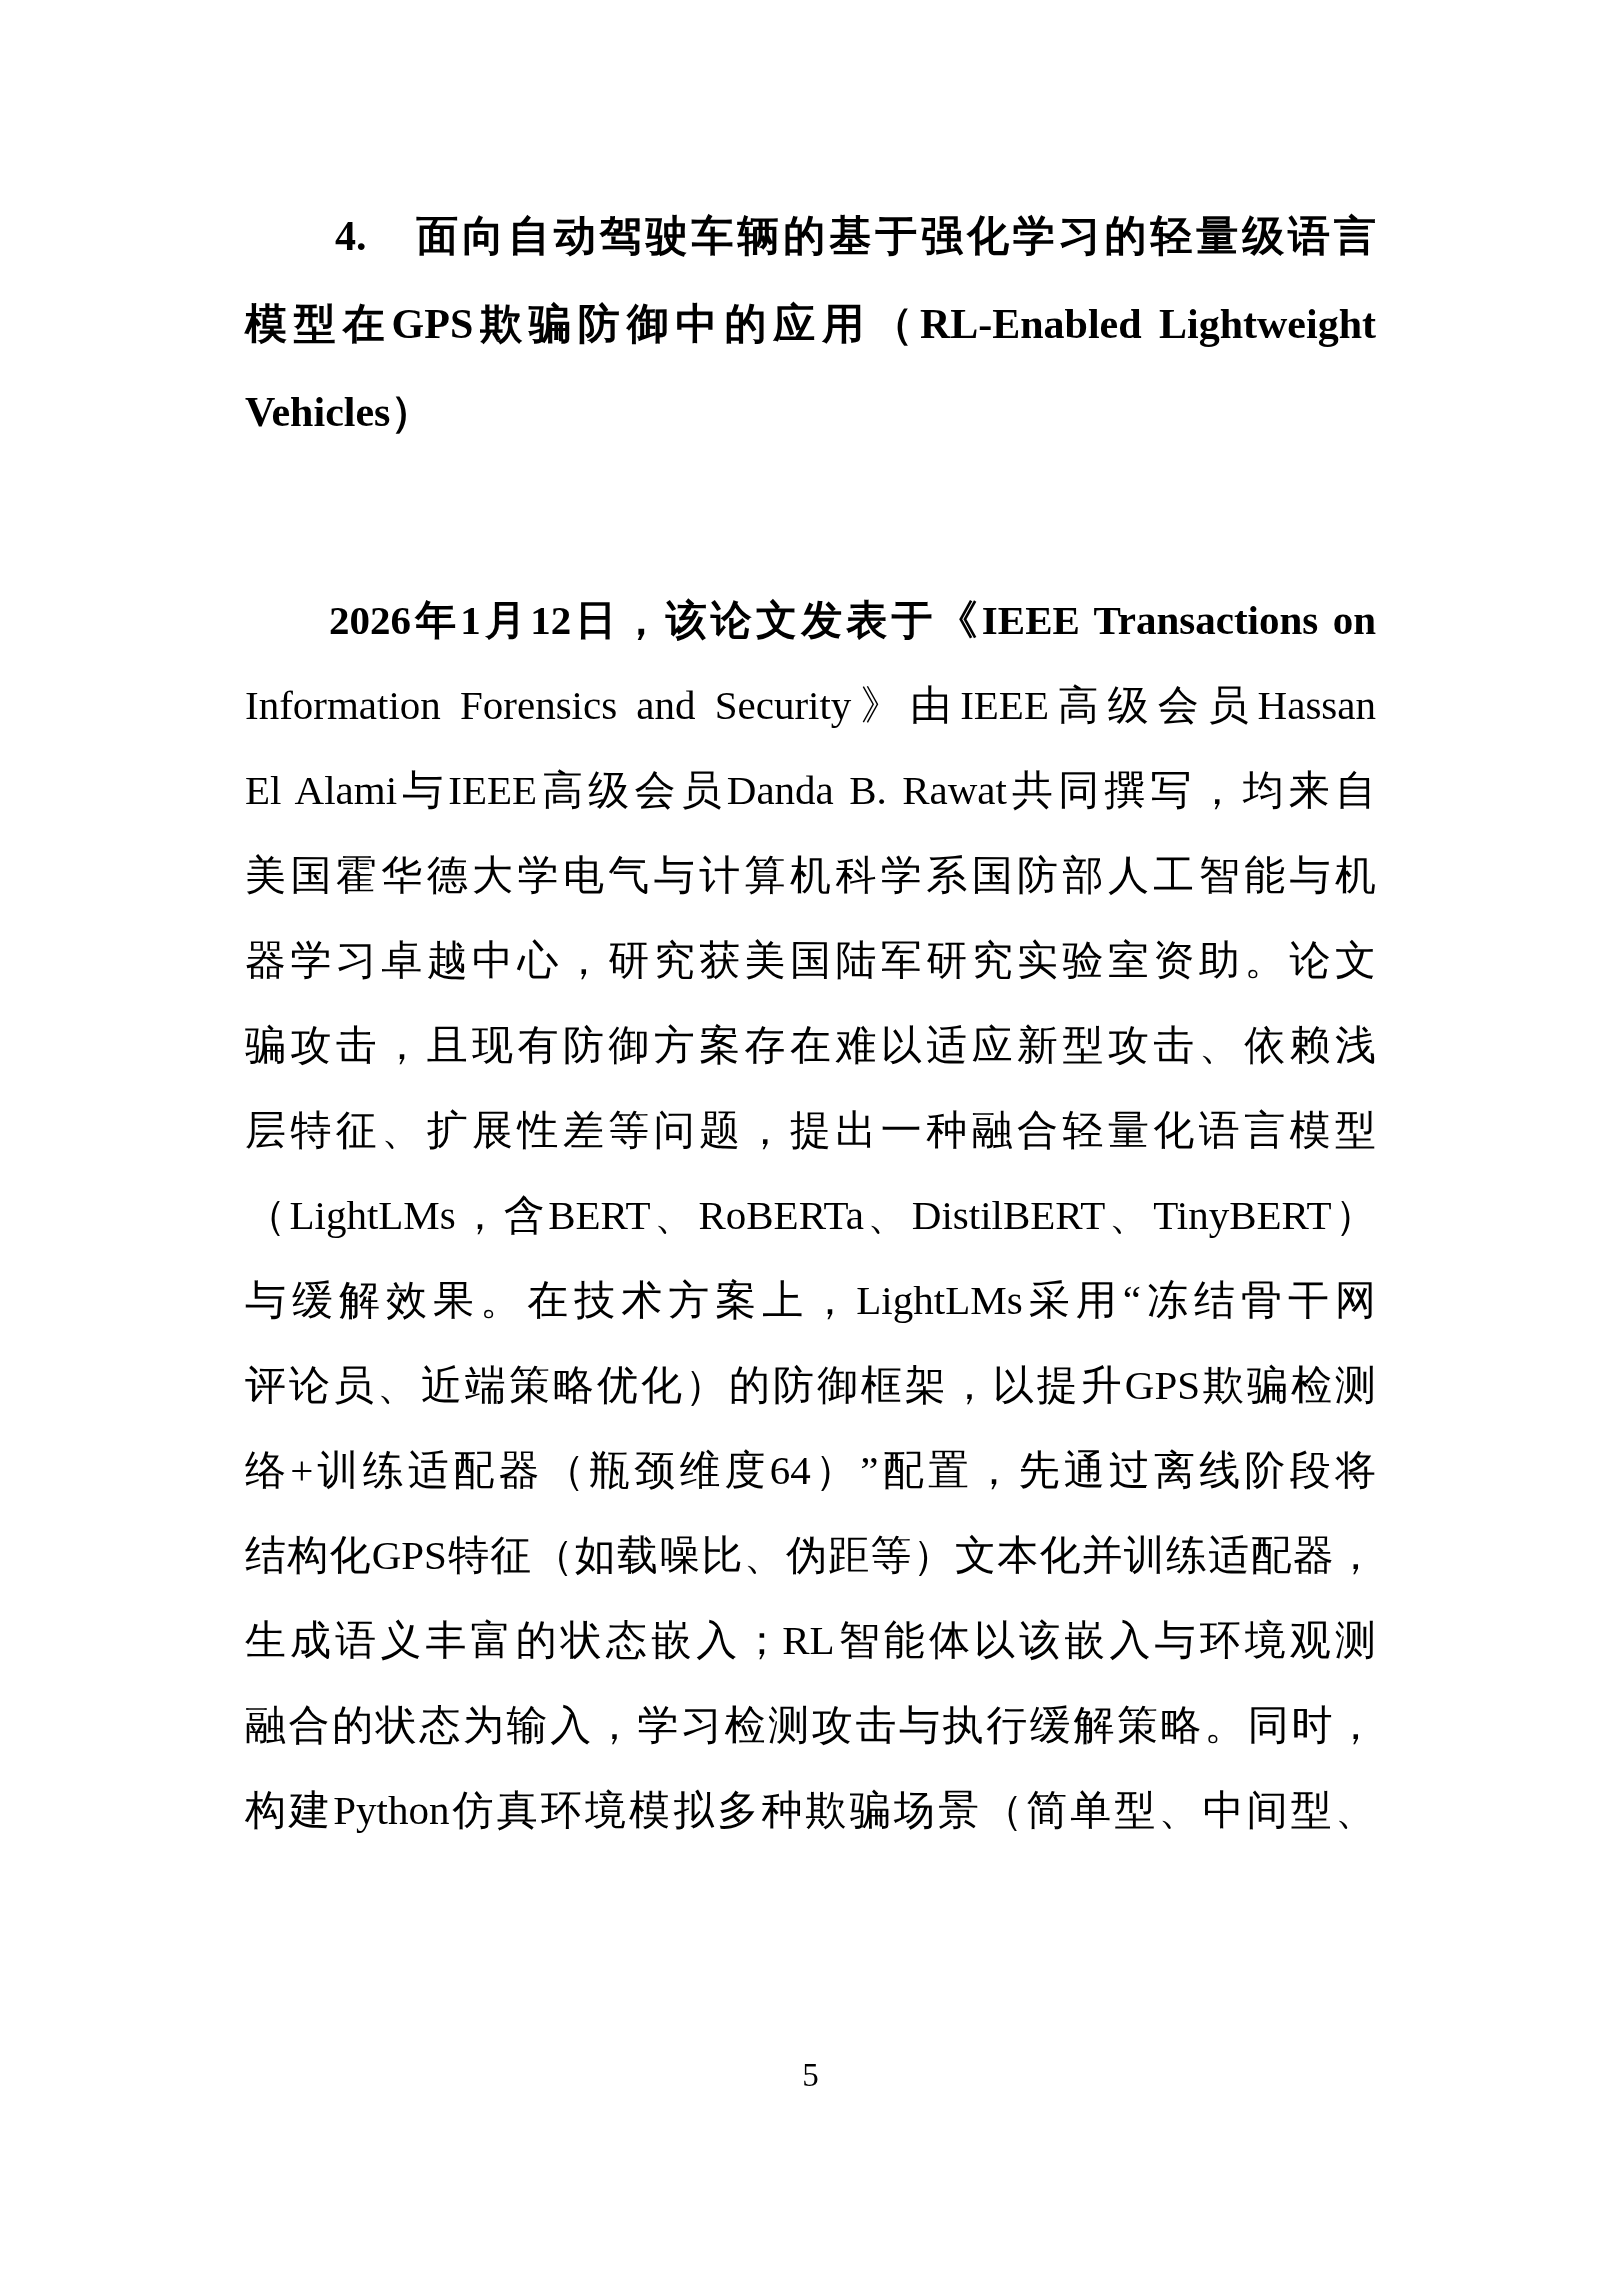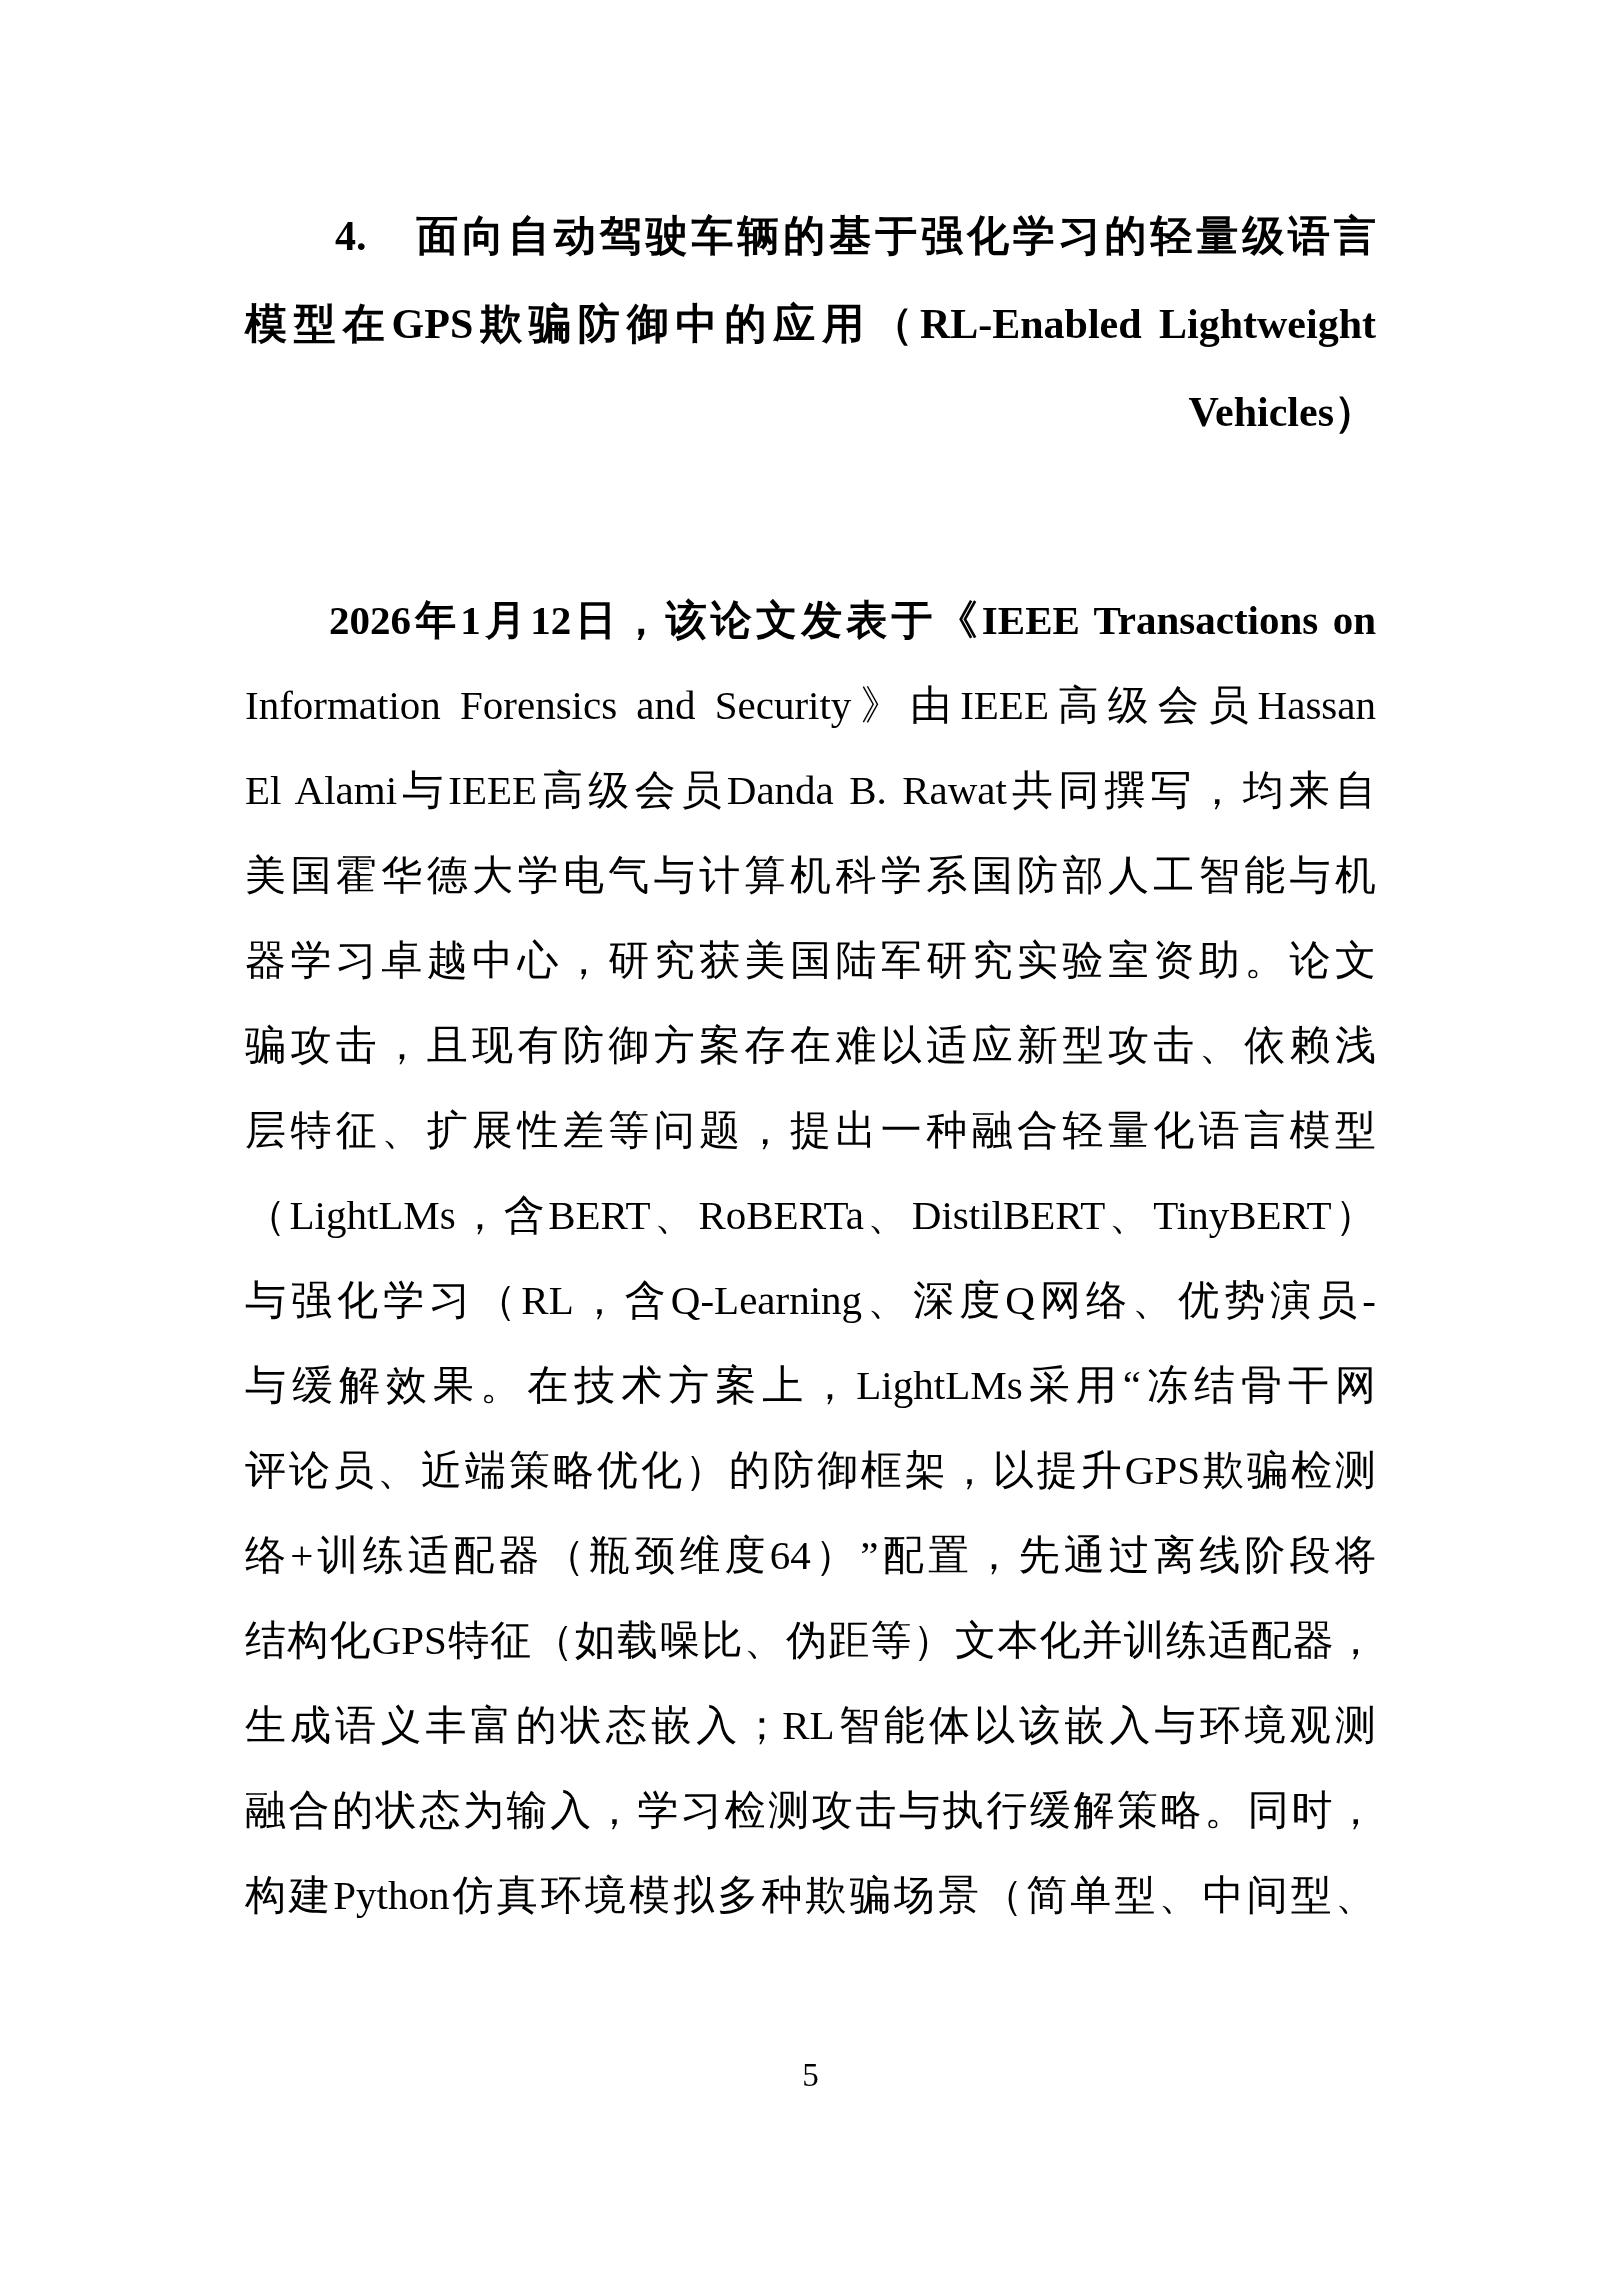--- a/index.html
+++ b/index.html
@@ -33,21 +33,21 @@
     font-size: 41px;
     line-height: 85px;
   }
   .jline {
     text-align: justify;
     text-align-last: justify;
     text-justify: inter-character;
     white-space: normal;
   }
   .lline {
-    text-align: right;
+    text-align: left;
   }
   .h-indent {
     padding-left: 90px;
   }
   .p-indent {
     padding-left: 84px;
     font-weight: bold;
   }
   .page-number {
     position: absolute;
@@ -72,21 +72,20 @@
 
   <div class="body-paragraph">
     <div class="jline p-indent">2026年1月12日，该论文发表于《IEEE Transactions on</div>
     <div class="jline">Information Forensics and Security》由IEEE高级会员Hassan</div>
     <div class="jline">El Alami与IEEE高级会员Danda B. Rawat共同撰写，均来自</div>
     <div class="jline">美国霍华德大学电气与计算机科学系国防部人工智能与机</div>
     <div class="jline">器学习卓越中心，研究获美国陆军研究实验室资助。论文</div>
     <div class="jline">骗攻击，且现有防御方案存在难以适应新型攻击、依赖浅</div>
     <div class="jline">层特征、扩展性差等问题，提出一种融合轻量化语言模型</div>
     <div class="jline">（LightLMs，含BERT、RoBERTa、DistilBERT、TinyBERT）</div>
-    <div class="jline">与强化学习（RL，含Q-Learning、深度Q网络、优势演员-</div>
     <div class="jline">与缓解效果。在技术方案上，LightLMs采用“冻结骨干网</div>
     <div class="jline">评论员、近端策略优化）的防御框架，以提升GPS欺骗检测</div>
     <div class="jline">络+训练适配器（瓶颈维度64）”配置，先通过离线阶段将</div>
     <div class="jline">结构化GPS特征（如载噪比、伪距等）文本化并训练适配器，</div>
     <div class="jline">生成语义丰富的状态嵌入；RL智能体以该嵌入与环境观测</div>
     <div class="jline">融合的状态为输入，学习检测攻击与执行缓解策略。同时，</div>
     <div class="jline">构建Python仿真环境模拟多种欺骗场景（简单型、中间型、</div>
   </div>
 
   <div class="page-number">5</div>

